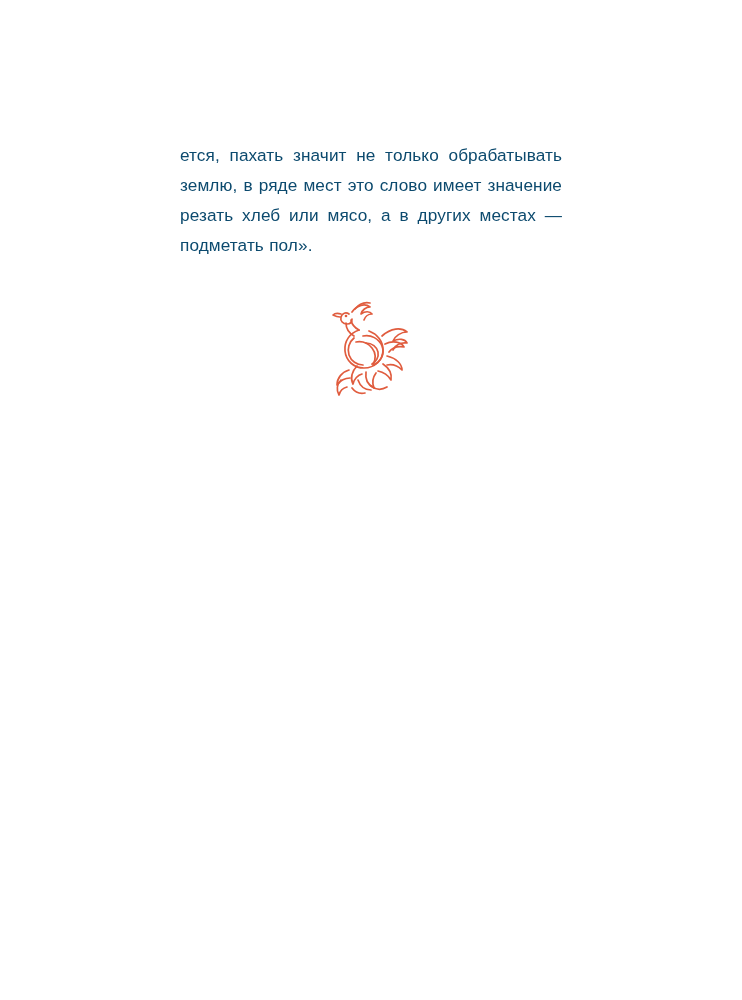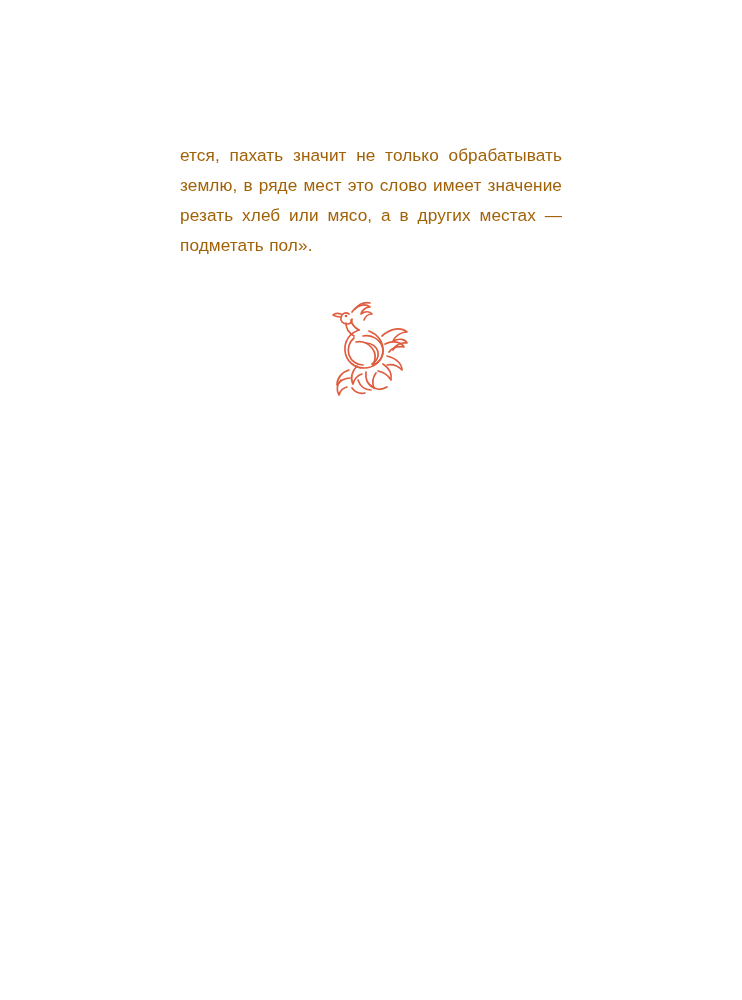--- a/index.html
+++ b/index.html
@@ -25,21 +25,21 @@
     left: 180px;
     top: 140px;
     width: 382px;
   }
   .body-paragraph {
     margin: 0;
     font-size: 17.2px;
     line-height: 30px;
     text-align: justify;
     text-justify: inter-word;
-    color: #a16207;
+    color: #0c4a6e;
     letter-spacing: 0.1px;
     word-spacing: 0.4px;
   }
   .ornament-wrap {
     position: absolute;
     left: 0;
     top: 300px;
     width: 742px;
     display: flex;
     justify-content: center;

